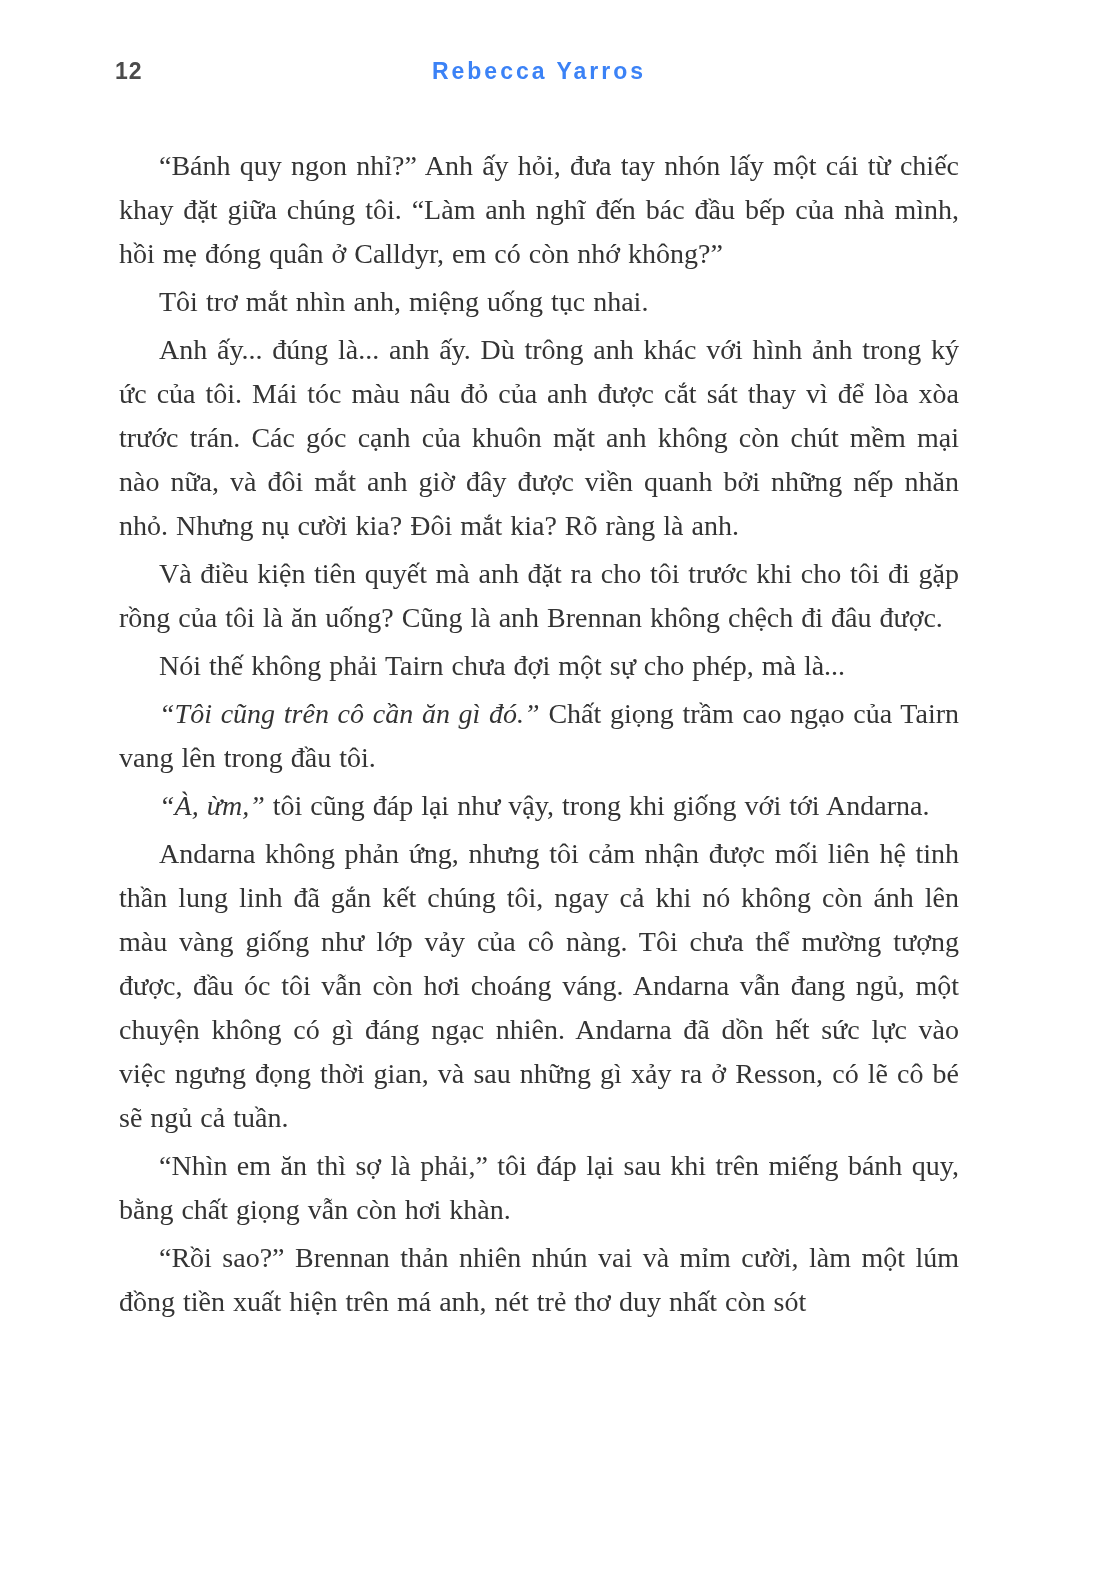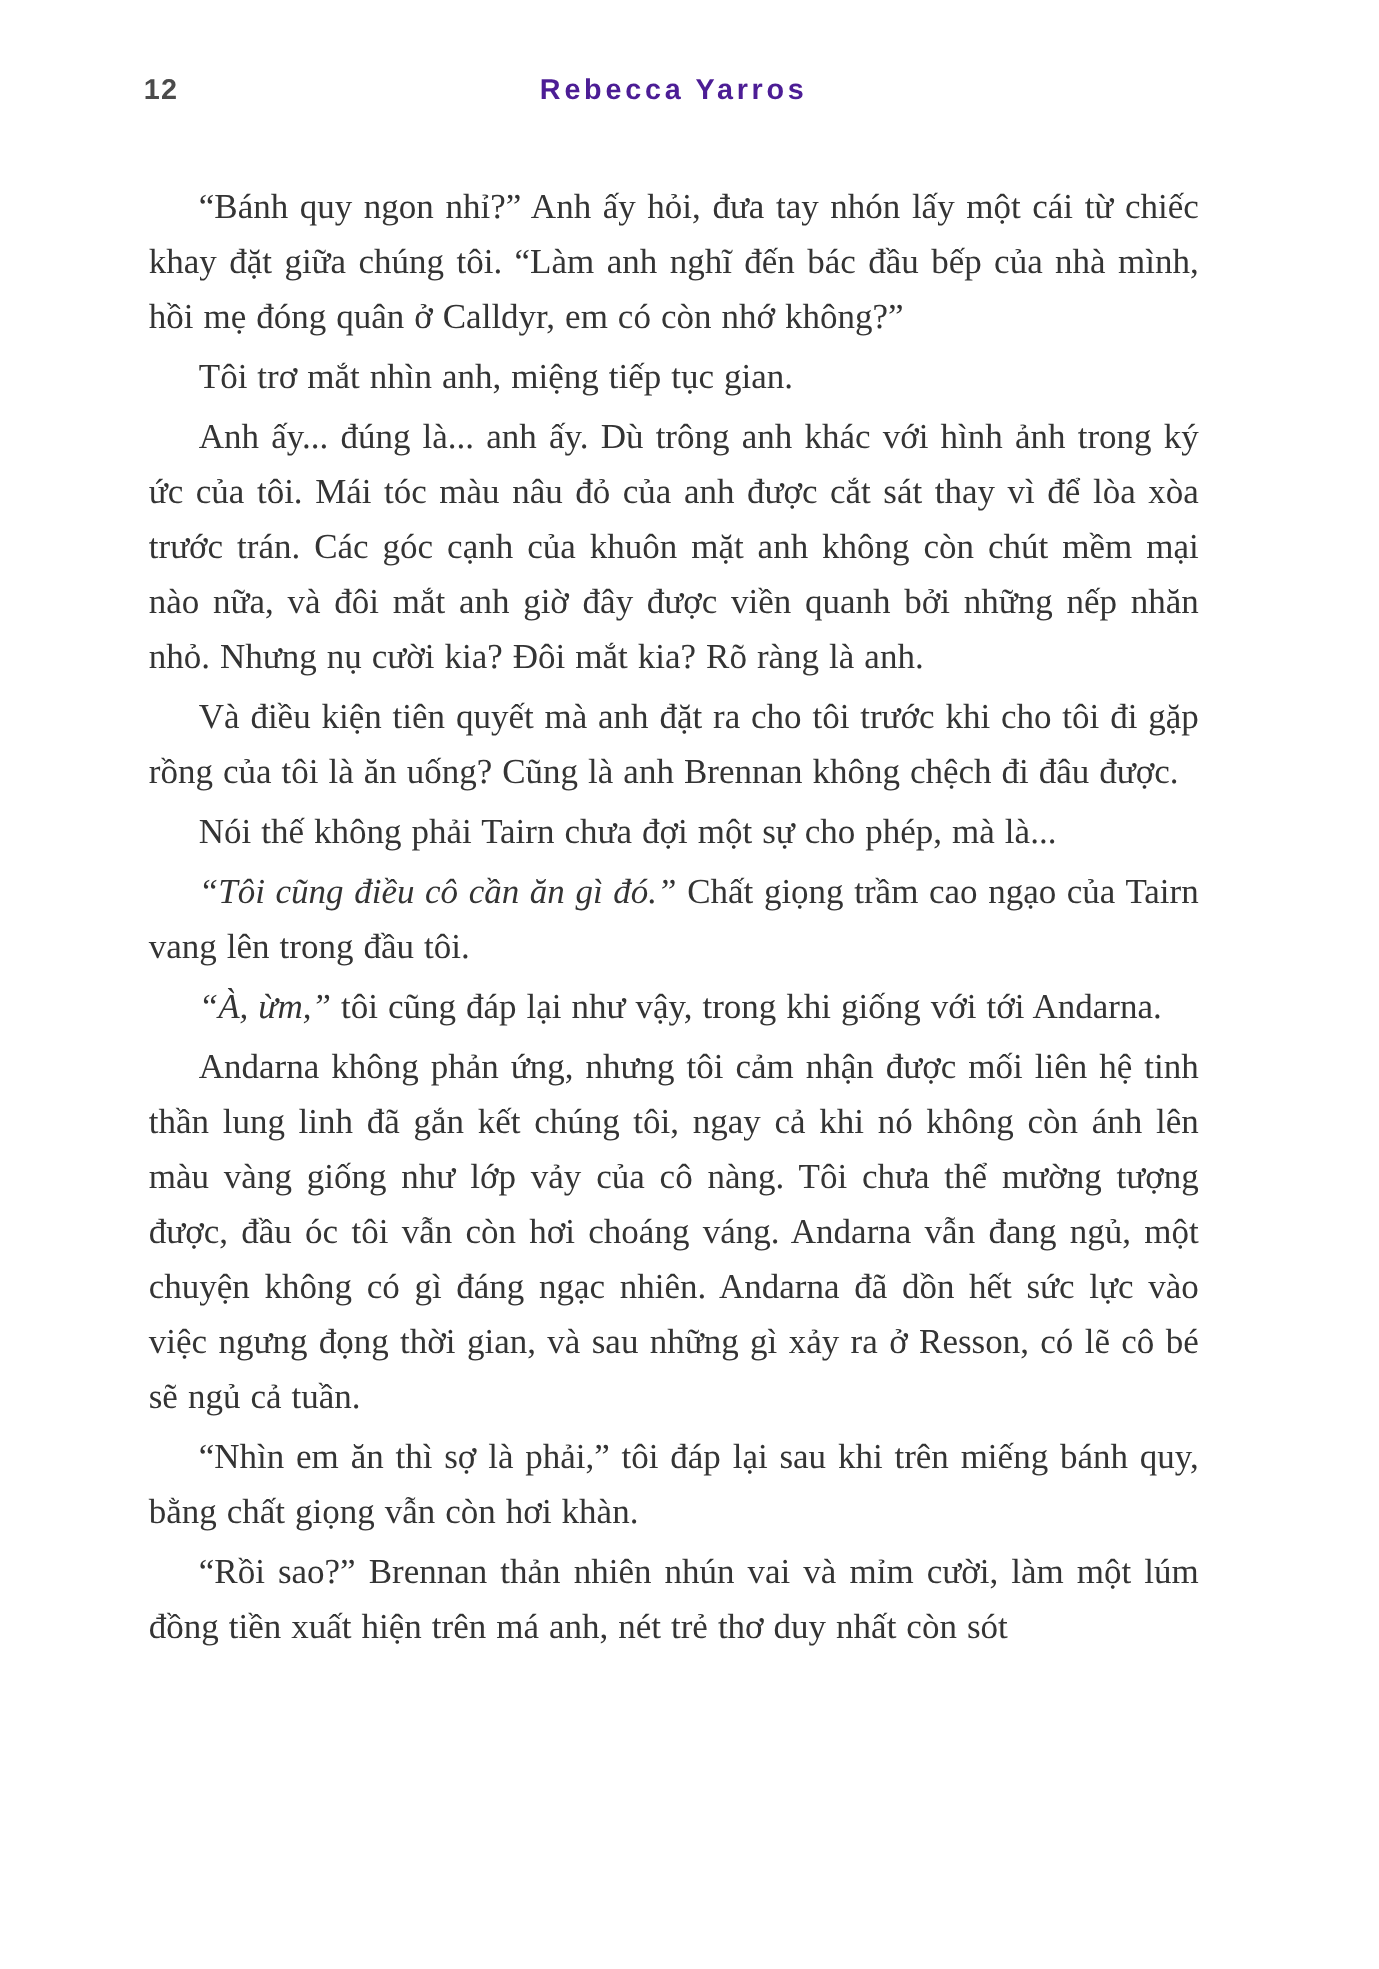--- a/index.html
+++ b/index.html
@@ -38,21 +38,21 @@
   .author-name {
     position: absolute;
     left: 0;
     right: 0;
     top: 0;
     text-align: center;
     font-family: "Liberation Sans", sans-serif;
     font-weight: bold;
     font-size: 23px;
     letter-spacing: 3px;
-    color: #4c1d95;
+    color: #3b82f6;
   }
   .text-block p {
     margin: 4px;
     font-size: 28px;
     line-height: 44px;
     text-align: justify;
     text-indent: 40px;
     word-spacing: 1px;
   }
   .italic {
@@ -63,23 +63,23 @@
 <body>
 
 <div class="page">
   <div class="running-head">
     <span class="page-number">12</span>
     <span class="author-name">Rebecca Yarros</span>
   </div>
   <div class="text-block">
 
   <p><span>“Bánh quy ngon nhỉ?” Anh ấy hỏi, đưa tay nhón lấy một cái từ chiếc khay đặt giữa chúng tôi. “Làm anh nghĩ đến bác đầu bếp của nhà mình, hồi mẹ đóng quân ở Calldyr, em có còn nhớ không?”</span></p>
-      <p><span>Tôi trơ mắt nhìn anh, miệng tiếp tục gian.</span></p>
+      <p><span>Tôi trơ mắt nhìn anh, miệng uống tục nhai.</span></p>
       <p><span>Anh ấy... đúng là... anh ấy. Dù trông anh khác với hình ảnh trong ký ức của tôi. Mái tóc màu nâu đỏ của anh được cắt sát thay vì để lòa xòa trước trán. Các góc cạnh của khuôn mặt anh không còn chút mềm mại nào nữa, và đôi mắt anh giờ đây được viền quanh bởi những nếp nhăn nhỏ. Nhưng nụ cười kia? Đôi mắt kia? Rõ ràng là anh.</span></p>
       <p><span>Và điều kiện tiên quyết mà anh đặt ra cho tôi trước khi cho tôi đi gặp rồng của tôi là ăn uống? Cũng là anh Brennan không chệch đi đâu được.</span></p>
       <p><span>Nói thế không phải Tairn chưa đợi một sự cho phép, mà là...</span></p>
-      <p><span class="italic">“Tôi cũng điều cô cần ăn gì đó.”</span><span> Chất giọng trầm cao ngạo của Tairn vang lên trong đầu tôi.</span></p>
+      <p><span class="italic">“Tôi cũng trên cô cần ăn gì đó.”</span><span> Chất giọng trầm cao ngạo của Tairn vang lên trong đầu tôi.</span></p>
       <p><span class="italic">“À, ừm,”</span><span> tôi cũng đáp lại như vậy, trong khi giống với tới Andarna.</span></p>
       <p><span>Andarna không phản ứng, nhưng tôi cảm nhận được mối liên hệ tinh thần lung linh đã gắn kết chúng tôi, ngay cả khi nó không còn ánh lên màu vàng giống như lớp vảy của cô nàng. Tôi chưa thể mường tượng được, đầu óc tôi vẫn còn hơi choáng váng. Andarna vẫn đang ngủ, một chuyện không có gì đáng ngạc nhiên. Andarna đã dồn hết sức lực vào việc ngưng đọng thời gian, và sau những gì xảy ra ở Resson, có lẽ cô bé sẽ ngủ cả tuần.</span></p>
       <p><span>“Nhìn em ăn thì sợ là phải,” tôi đáp lại sau khi trên miếng bánh quy, bằng chất giọng vẫn còn hơi khàn.</span></p>
       <p><span>“Rồi sao?” Brennan thản nhiên nhún vai và mỉm cười, làm một lúm đồng tiền xuất hiện trên má anh, nét trẻ thơ duy nhất còn sót</span></p>
     </div>
 </div>
 
 </body></html>

